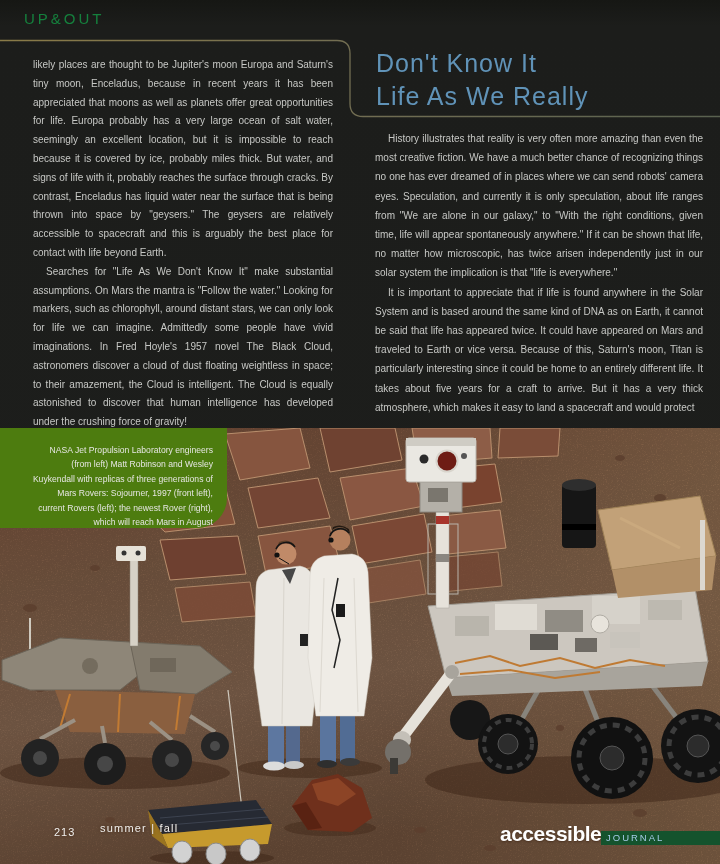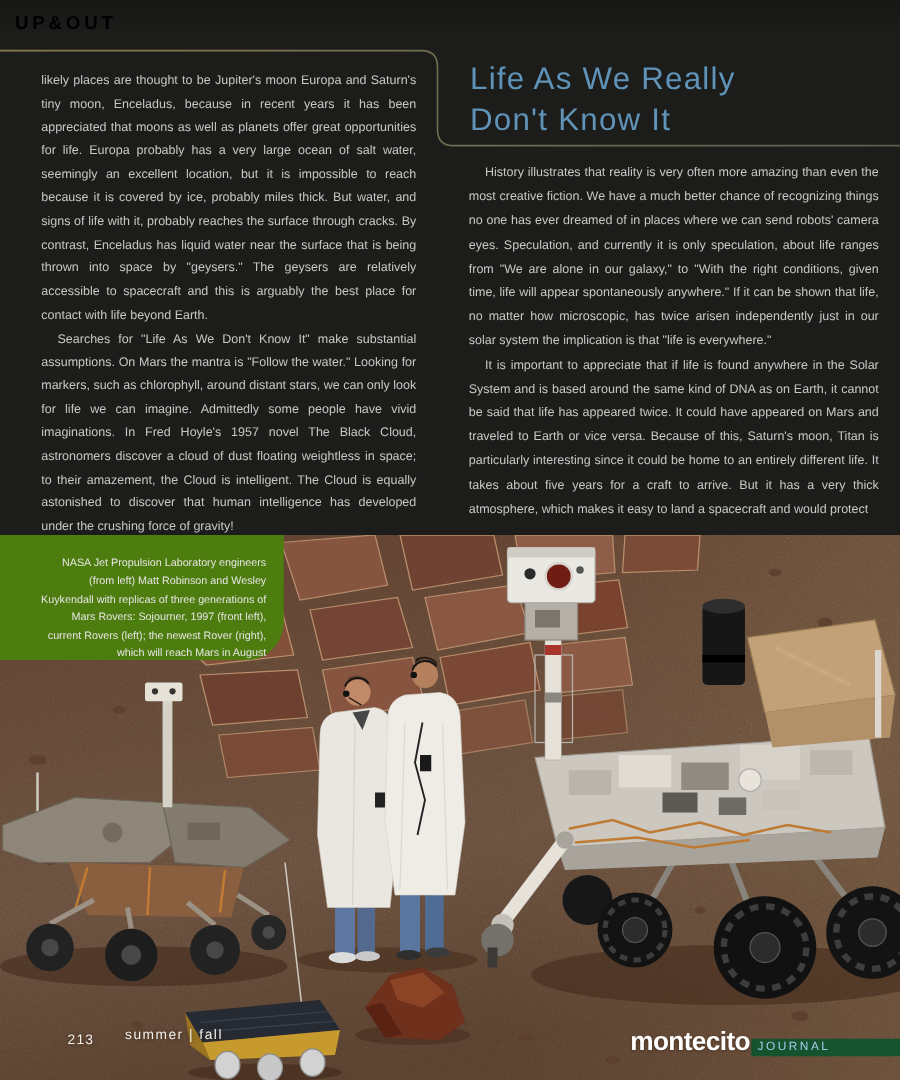--- a/index.html
+++ b/index.html
@@ -5,22 +5,22 @@
   html,body{margin:0;padding:0;}
   body{
     width:720px;height:864px;position:relative;overflow:hidden;
     background:linear-gradient(180deg,#161714 0px,#1c1d1b 26px,#1d1e1c 100%);
     font-family:"Liberation Sans",sans-serif;
     -webkit-font-smoothing:antialiased;
   }
   .abs{position:absolute;}
   
   .section-label{
-    left:12px;top:10px;color:#000000;font-size:15px;letter-spacing:3px;
-    font-weight:700;
+    left:24px;top:10px;color:#15803d;font-size:15px;letter-spacing:3px;
+    font-weight:400;
   }
   .rule-svg{left:0;top:0;width:720px;height:130px;pointer-events:none;}
   
   .headline{
     left:376px;top:47px;width:330px;
     color:#6093b8;font-size:25px;line-height:33px;font-weight:400;
     letter-spacing:1px;
   }
   
   .col{color:#c7c8c5;font-size:10px;text-align:justify;}
@@ -64,22 +64,22 @@
     <linearGradient id="goldg" x1="0" y1="0" x2="1" y2="0">
       <stop offset="0" stop-color="#8a7b48"></stop>
       <stop offset="0.5" stop-color="#716d52"></stop>
       <stop offset="1" stop-color="#59614f"></stop>
     </linearGradient>
   </defs>
   <path d="M0,40.5 H337 Q350,40.5 350,53.5 L350,103.5 Q350,116.5 363,116.5 H720" fill="none" stroke="url(#goldg)" stroke-width="1.3"></path>
 </svg>
 
 <div class="abs headline">
+  <div>Don't Know It</div>
   <div>Life As We Really</div>
-  <div>Don't Know It</div>
 </div>
 
 <div class="abs col col-left">
   <p>likely places are thought to be Jupiter's moon Europa and Saturn's tiny moon, Enceladus, because in recent years it has been appreciated that moons as well as planets offer great opportunities for life. Europa probably has a very large ocean of salt water, seemingly an excellent location, but it is impossible to reach because it is covered by ice, probably miles thick. But water, and signs of life with it, probably reaches the surface through cracks. By contrast, Enceladus has liquid water near the surface that is being thrown into space by "geysers." The geysers are relatively accessible to spacecraft and this is arguably the best place for contact with life beyond Earth.</p>
   <p class="indent">Searches for "Life As We Don't Know It" make substantial assumptions. On Mars the mantra is "Follow the water." Looking for markers, such as chlorophyll, around distant stars, we can only look for life we can imagine. Admittedly some people have vivid imaginations. In Fred Hoyle's 1957 novel The Black Cloud, astronomers discover a cloud of dust floating weightless in space; to their amazement, the Cloud is intelligent. The Cloud is equally astonished to discover that human intelligence has developed under the crushing force of gravity!</p>
 </div>
 
 <div class="abs col col-right">
   <p class="indent">History illustrates that reality is very often more amazing than even the most creative fiction. We have a much better chance of recognizing things no one has ever dreamed of in places where we can send robots' camera eyes. Speculation, and currently it is only speculation, about life ranges from "We are alone in our galaxy," to "With the right conditions, given time, life will appear spontaneously anywhere." If it can be shown that life, no matter how microscopic, has twice arisen independently just in our solar system the implication is that "life is everywhere."</p>
   <p class="indent">It is important to appreciate that if life is found anywhere in the Solar System and is based around the same kind of DNA as on Earth, it cannot be said that life has appeared twice. It could have appeared on Mars and traveled to Earth or vice versa. Because of this, Saturn's moon, Titan is particularly interesting since it could be home to an entirely different life. It takes about five years for a craft to arrive. But it has a very thick atmosphere, which makes it easy to land a spacecraft and would protect</p>
@@ -292,16 +292,16 @@
   </g>
 </svg>
 </div>
 
 <div class="abs caption-box">
   <div class="caption-text">NASA Jet Propulsion Laboratory engineers (from left) Matt Robinson and Wesley Kuykendall with replicas of three generations of Mars Rovers: Sojourner, 1997 (front left), current Rovers (left); the newest Rover (right), which will reach Mars in August</div>
 </div>
 
 <div class="abs page-number">213</div>
 <div class="abs issue-label">summer | fall</div>
-<div class="abs brand-name">montecito</div>
+<div class="abs brand-name">accessible</div>
 <div class="abs brand-bar">
   <span>JOURNAL</span>
 </div>
 
 </body></html>

